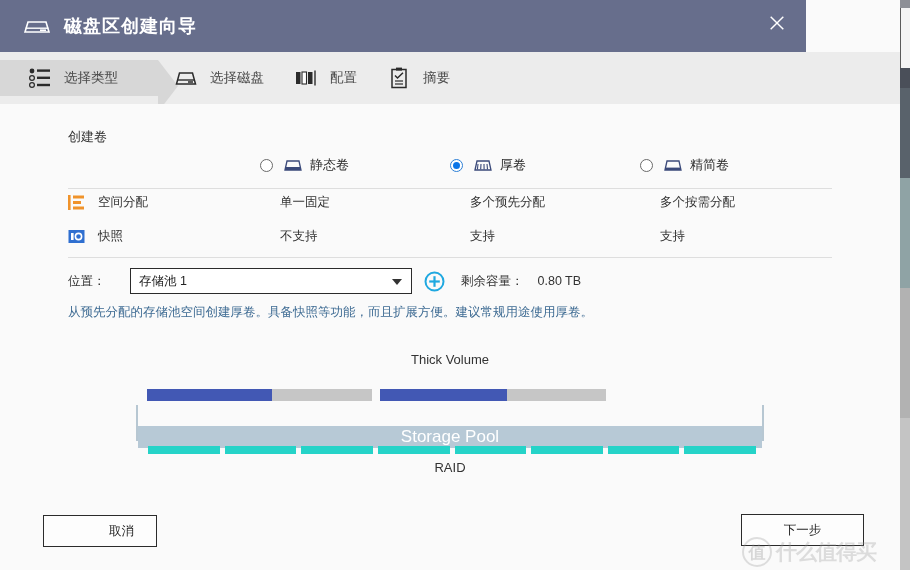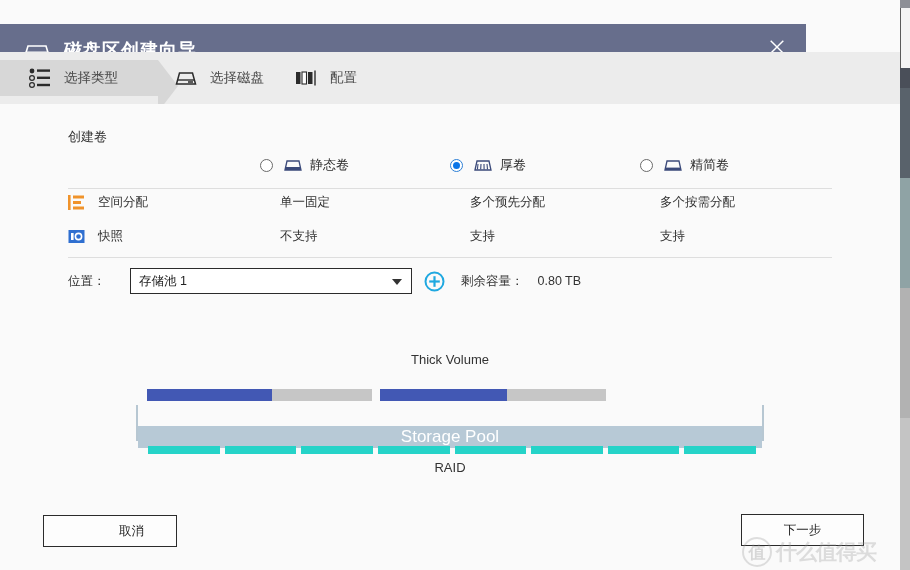--- a/index.html
+++ b/index.html
@@ -25,21 +25,21 @@
   .edge-d { top: 88px; height: 90px; background: #59626b; }
   .edge-e { top: 178px; height: 110px; background: #8fa3a5; }
   .edge-f { top: 288px; height: 130px; background: #b2b2b2; }
   .edge-g { top: 418px; height: 152px; background: #c4c4c4; }
 
   
   .titlebar {
     position: absolute; left: 0; top: 0;
     width: 806px; height: 52px;
     background: #676e8c;
-    display: flex; align-items: center; margin-top: 24px;
+    display: flex; align-items: center;
   }
   .title-icon { margin-left: 22px; width: 30px; height: 24px; }
   .title-text {
     margin-left: 12px;
     color: #ffffff;
     font-size: 18px;
     font-weight: bold;
     letter-spacing: 1px;
   }
   .close-btn {
@@ -218,21 +218,21 @@
   .btn {
     position: absolute;
     height: 32px;
     border: 1px solid #2b2b2b;
     background: #fdfdfd;
     font-size: 12.5px; color: #1d1d1d;
     display: flex; align-items: center; justify-content: center;
     cursor: pointer;
     font-family: "Liberation Sans", sans-serif;
   }
-  .btn-cancel { left: 43px; top: 411px; width: 134px; padding-left: 43px; }
+  .btn-cancel { left: 43px; top: 411px; width: 114px; padding-left: 43px; }
   .btn-next   { left: 741px; top: 410px; width: 123px; }
 
   
   .watermark {
     position: absolute; left: 742px; top: 534px;
     width: 168px; height: 36px;
     opacity: 0.30;
     display: flex; align-items: center;
     pointer-events: none;
   }
@@ -312,20 +312,32 @@
         <svg viewBox="0 0 24 24" width="24" height="24">
           <rect x="2" y="6" width="4.5" height="12" fill="#2b2b2b"></rect>
           <rect x="8" y="6" width="4.5" height="12" fill="#ffffff" stroke="#2b2b2b" stroke-width="1.1"></rect>
           <rect x="14" y="6" width="4.5" height="12" fill="#2b2b2b"></rect>
           <line x1="21" y1="4.5" x2="21" y2="19.5" stroke="#2b2b2b" stroke-width="1.4"></line>
         </svg>
       </span>
       <span class="step-label">配置</span>
     </div>
 
+    <div class="step">
+      <span class="step-icon">
+        <svg viewBox="0 0 24 24" width="24" height="24">
+          <rect x="5" y="3.5" width="14" height="18" fill="none" stroke="#2b2b2b" stroke-width="1.5"></rect>
+          <rect x="9" y="1.6" width="6" height="3" fill="#2b2b2b"></rect>
+          <path d="M8 9.5 L10.5 12 L16 6.8" fill="none" stroke="#2b2b2b" stroke-width="1.5"></path>
+          <line x1="8" y1="15" x2="16" y2="15" stroke="#2b2b2b" stroke-width="1.2"></line>
+          <line x1="8" y1="18" x2="16" y2="18" stroke="#2b2b2b" stroke-width="1.2"></line>
+        </svg>
+      </span>
+      <span class="step-label">摘要</span>
+    </div>
   </div>
 
   <div class="content">
 
     <div class="section-title">创建卷</div>
 
     <div class="radio-row">
 
       <div class="radio-opt o1">
         <span class="rb"></span>
@@ -407,20 +419,21 @@
         <svg viewBox="0 0 21 21" width="21" height="21">
           <circle cx="10.5" cy="10.5" r="9" fill="none" stroke="#1fa8e0" stroke-width="2"></circle>
           <line x1="10.5" y1="5.2" x2="10.5" y2="15.8" stroke="#1fa8e0" stroke-width="2.2"></line>
           <line x1="5.2" y1="10.5" x2="15.8" y2="10.5" stroke="#1fa8e0" stroke-width="2.2"></line>
         </svg>
       </span>
       <span class="cap-label">剩余容量：</span>
       <span class="cap-value">0.80 TB</span>
     </div>
 
+    <div class="desc">从预先分配的存储池空间创建厚卷。具备快照等功能，而且扩展方便。建议常规用途使用厚卷。</div>
 
     <div class="diagram">
       <div class="diag-title">Thick Volume</div>
 
       <div class="bars">
         <div class="bar bar1">
           <div class="rest"></div>
           <div class="fill"></div>
         </div>
         <div class="bar bar2">

